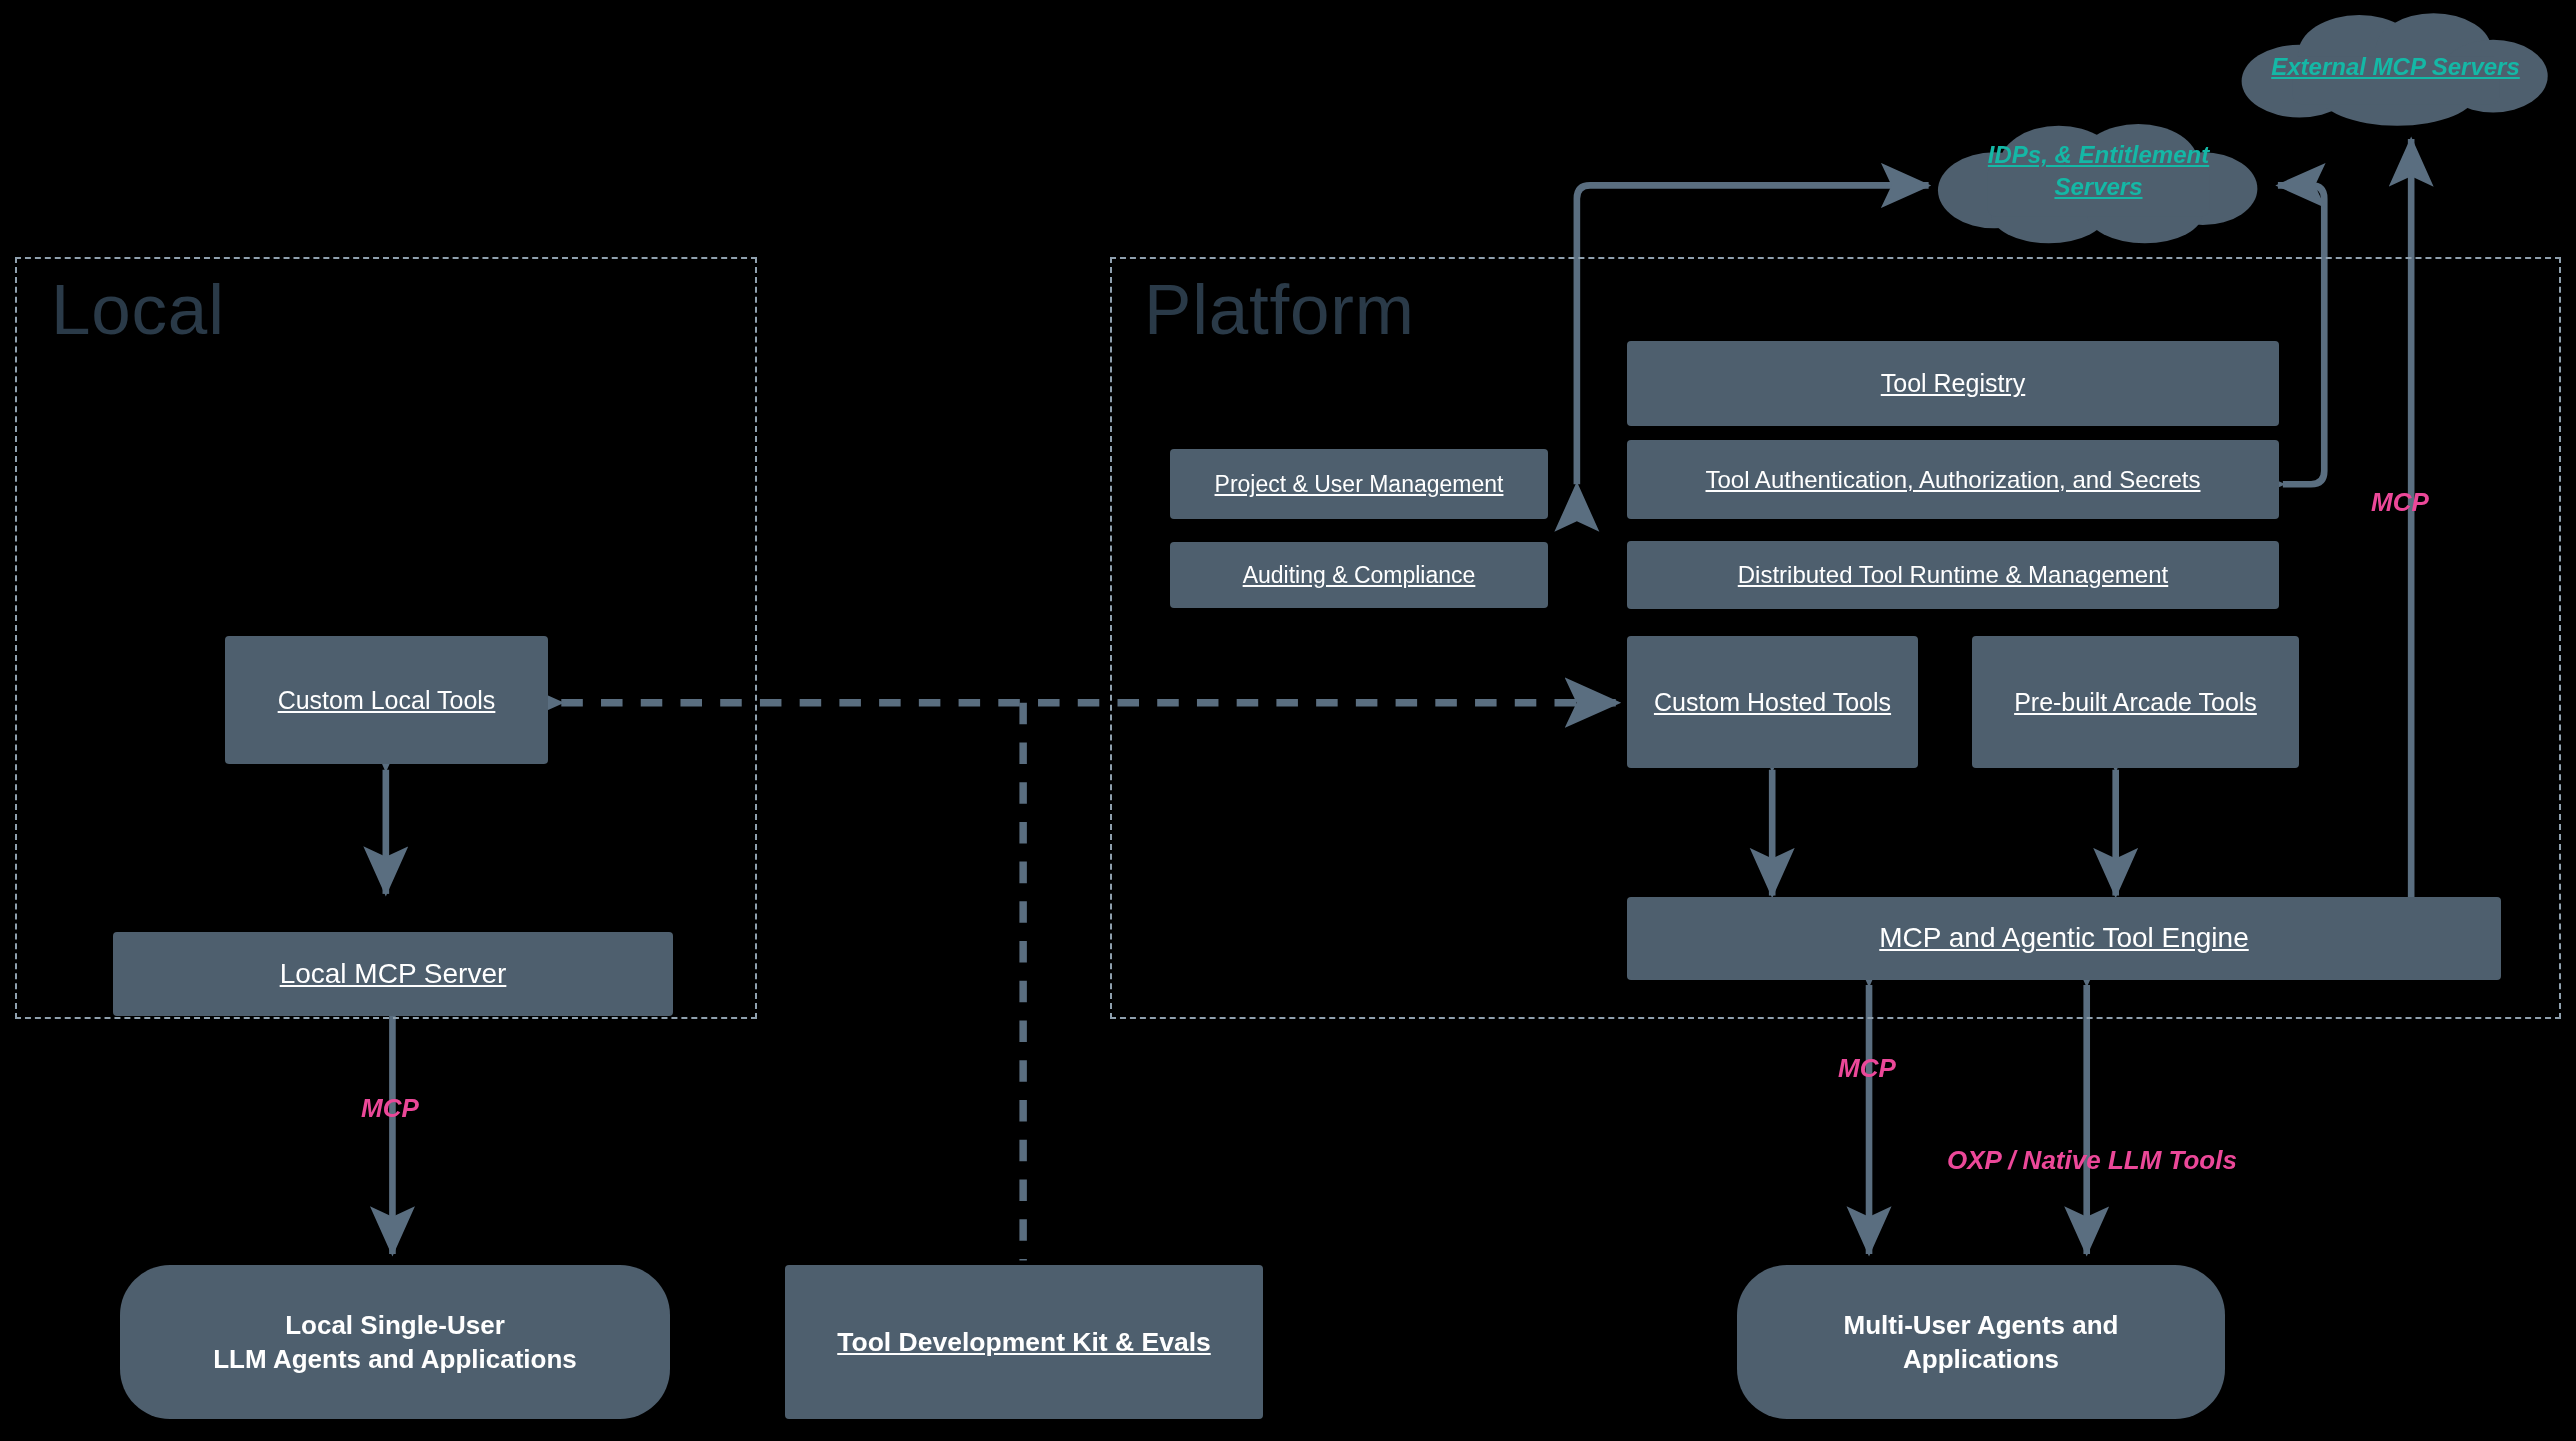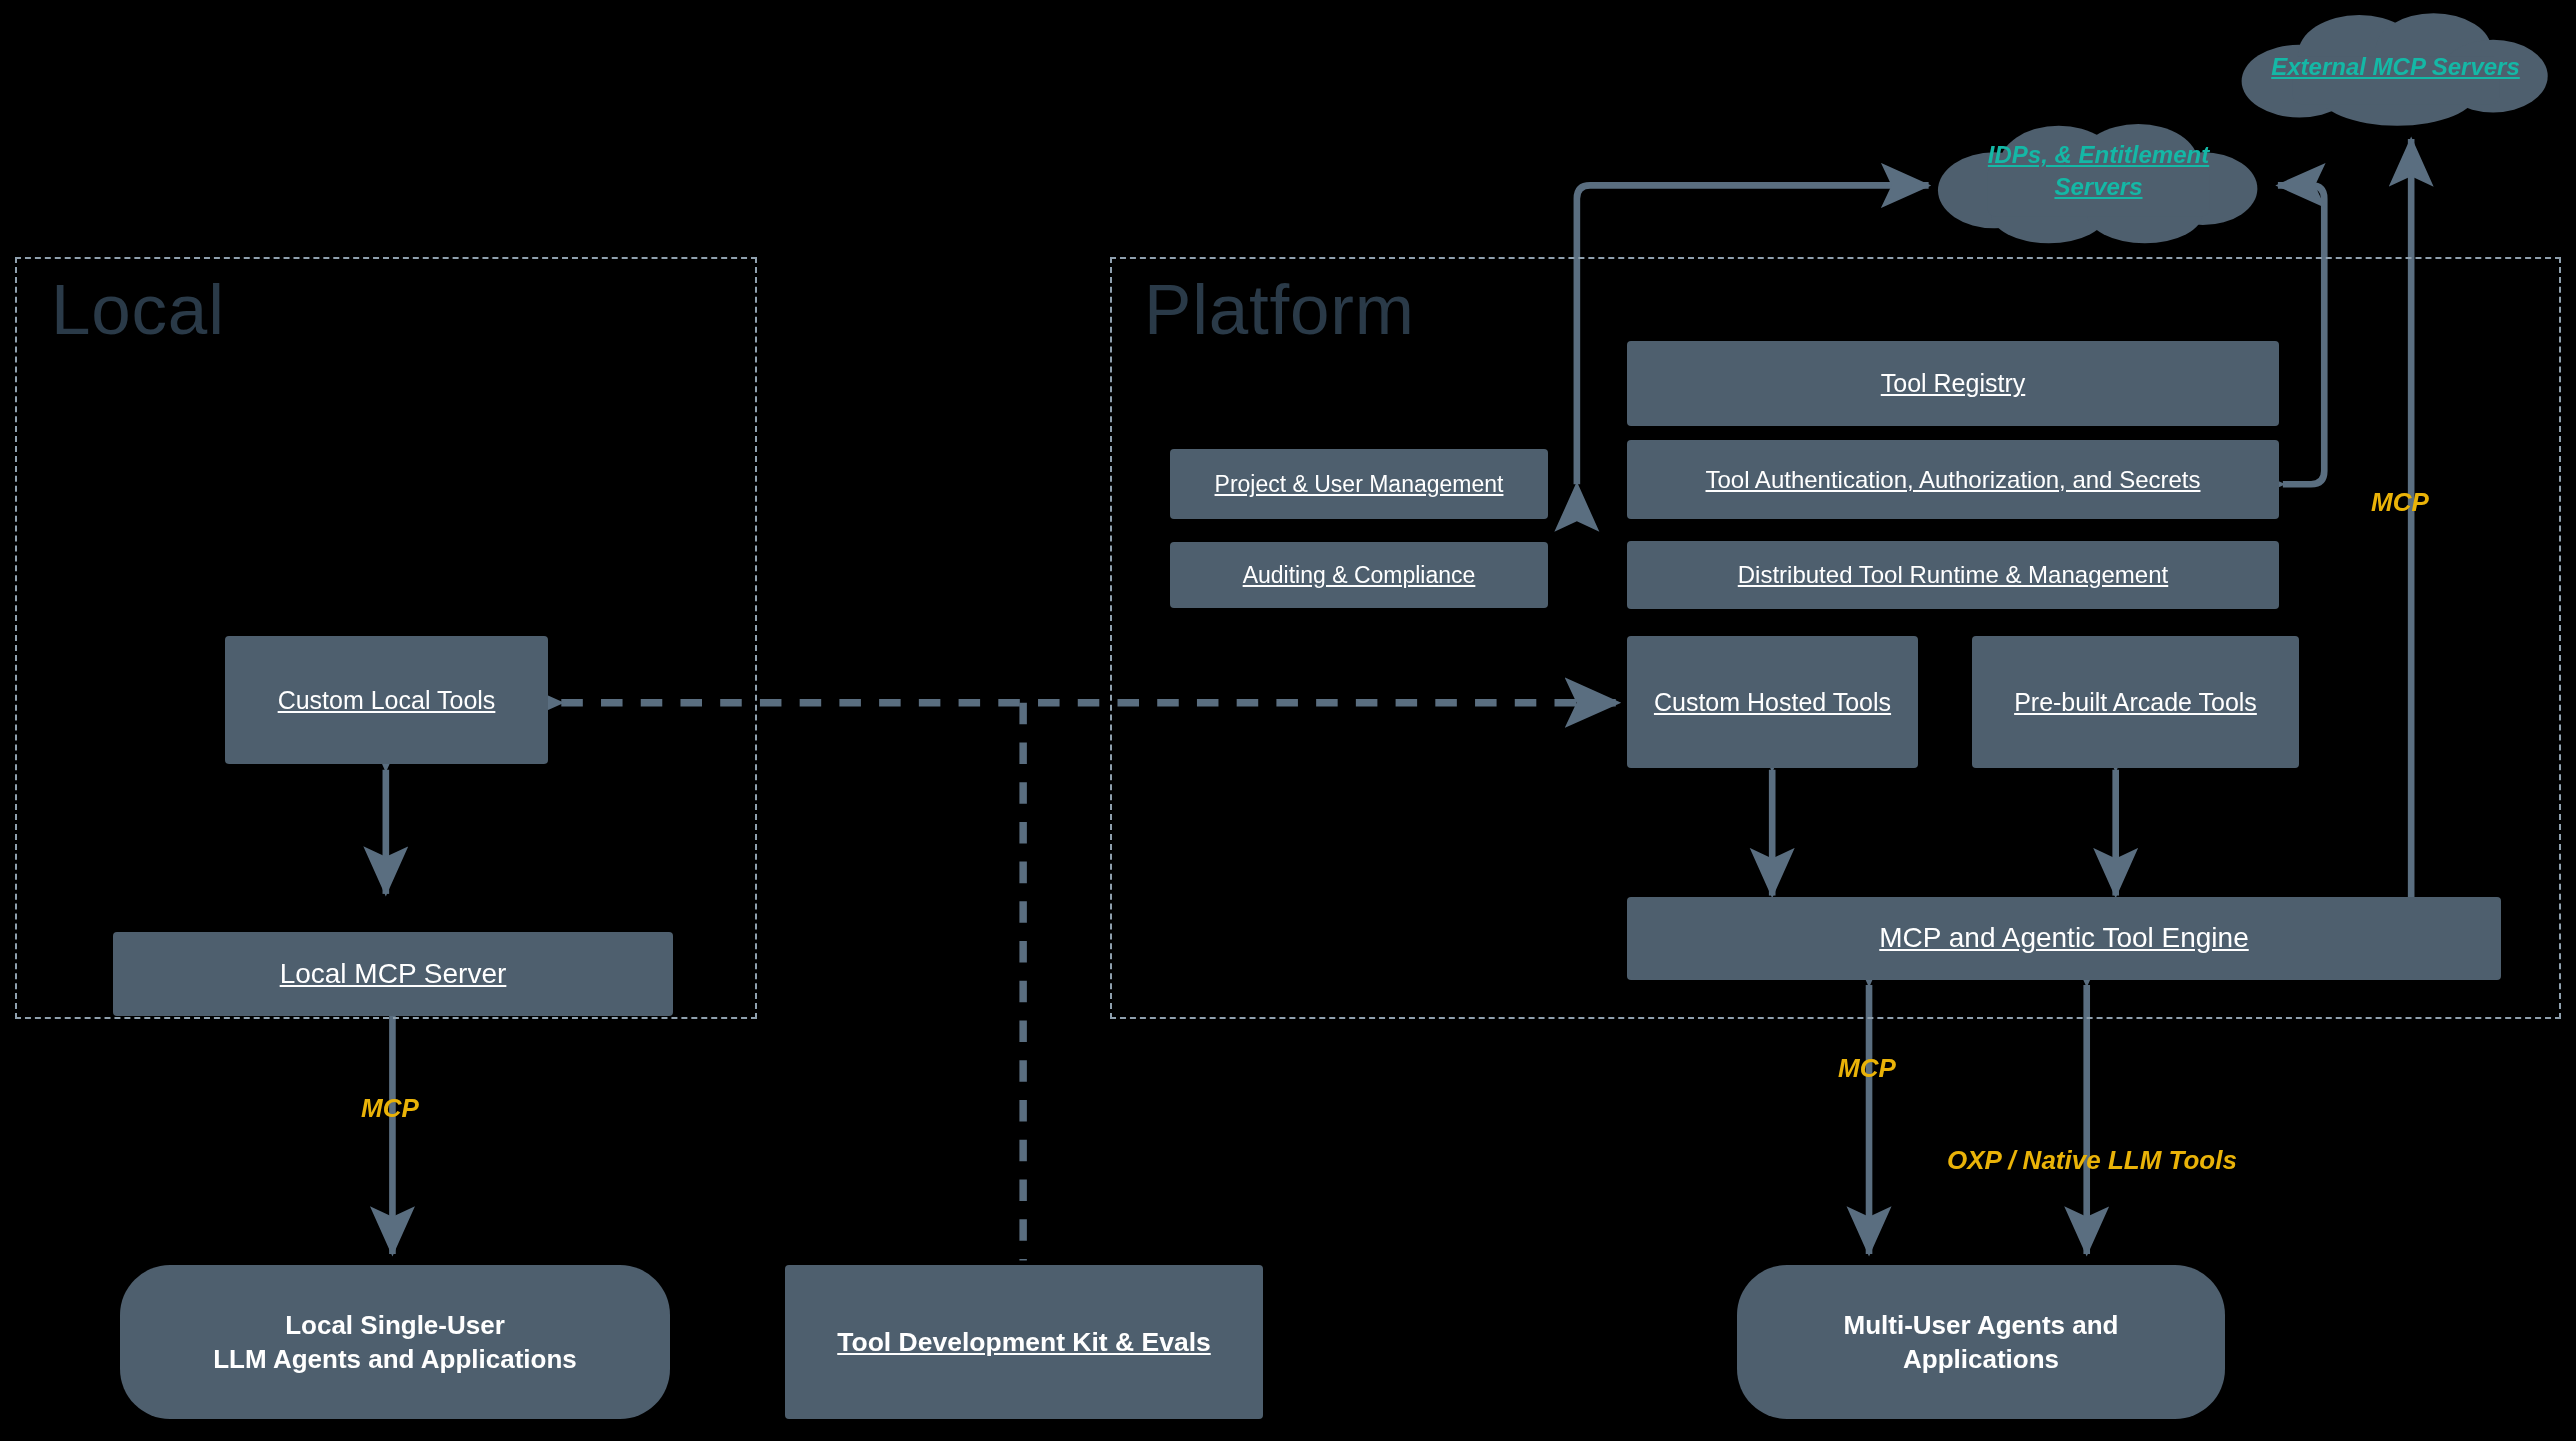--- a/index.html
+++ b/index.html
@@ -35,21 +35,21 @@
     text-align:center;
     color:#ffffff;
     box-sizing:border-box;
     padding:3.3px 10px;
     line-height:1.32;
   }
   .node.pill{border-radius:50px;font-weight:bold;}
   .node.sq{border-radius:4px;text-decoration:underline;}
   .edge-label{
     position:absolute;
-    color:#eab308;
+    color:#ec4899;
     font-style:italic;
     font-weight:bold;
     white-space:nowrap;
   }
   .cloud-label{
     position:absolute;
     color:#14b8a6;
     font-style:italic;
     font-weight:bold;
     text-align:center;

